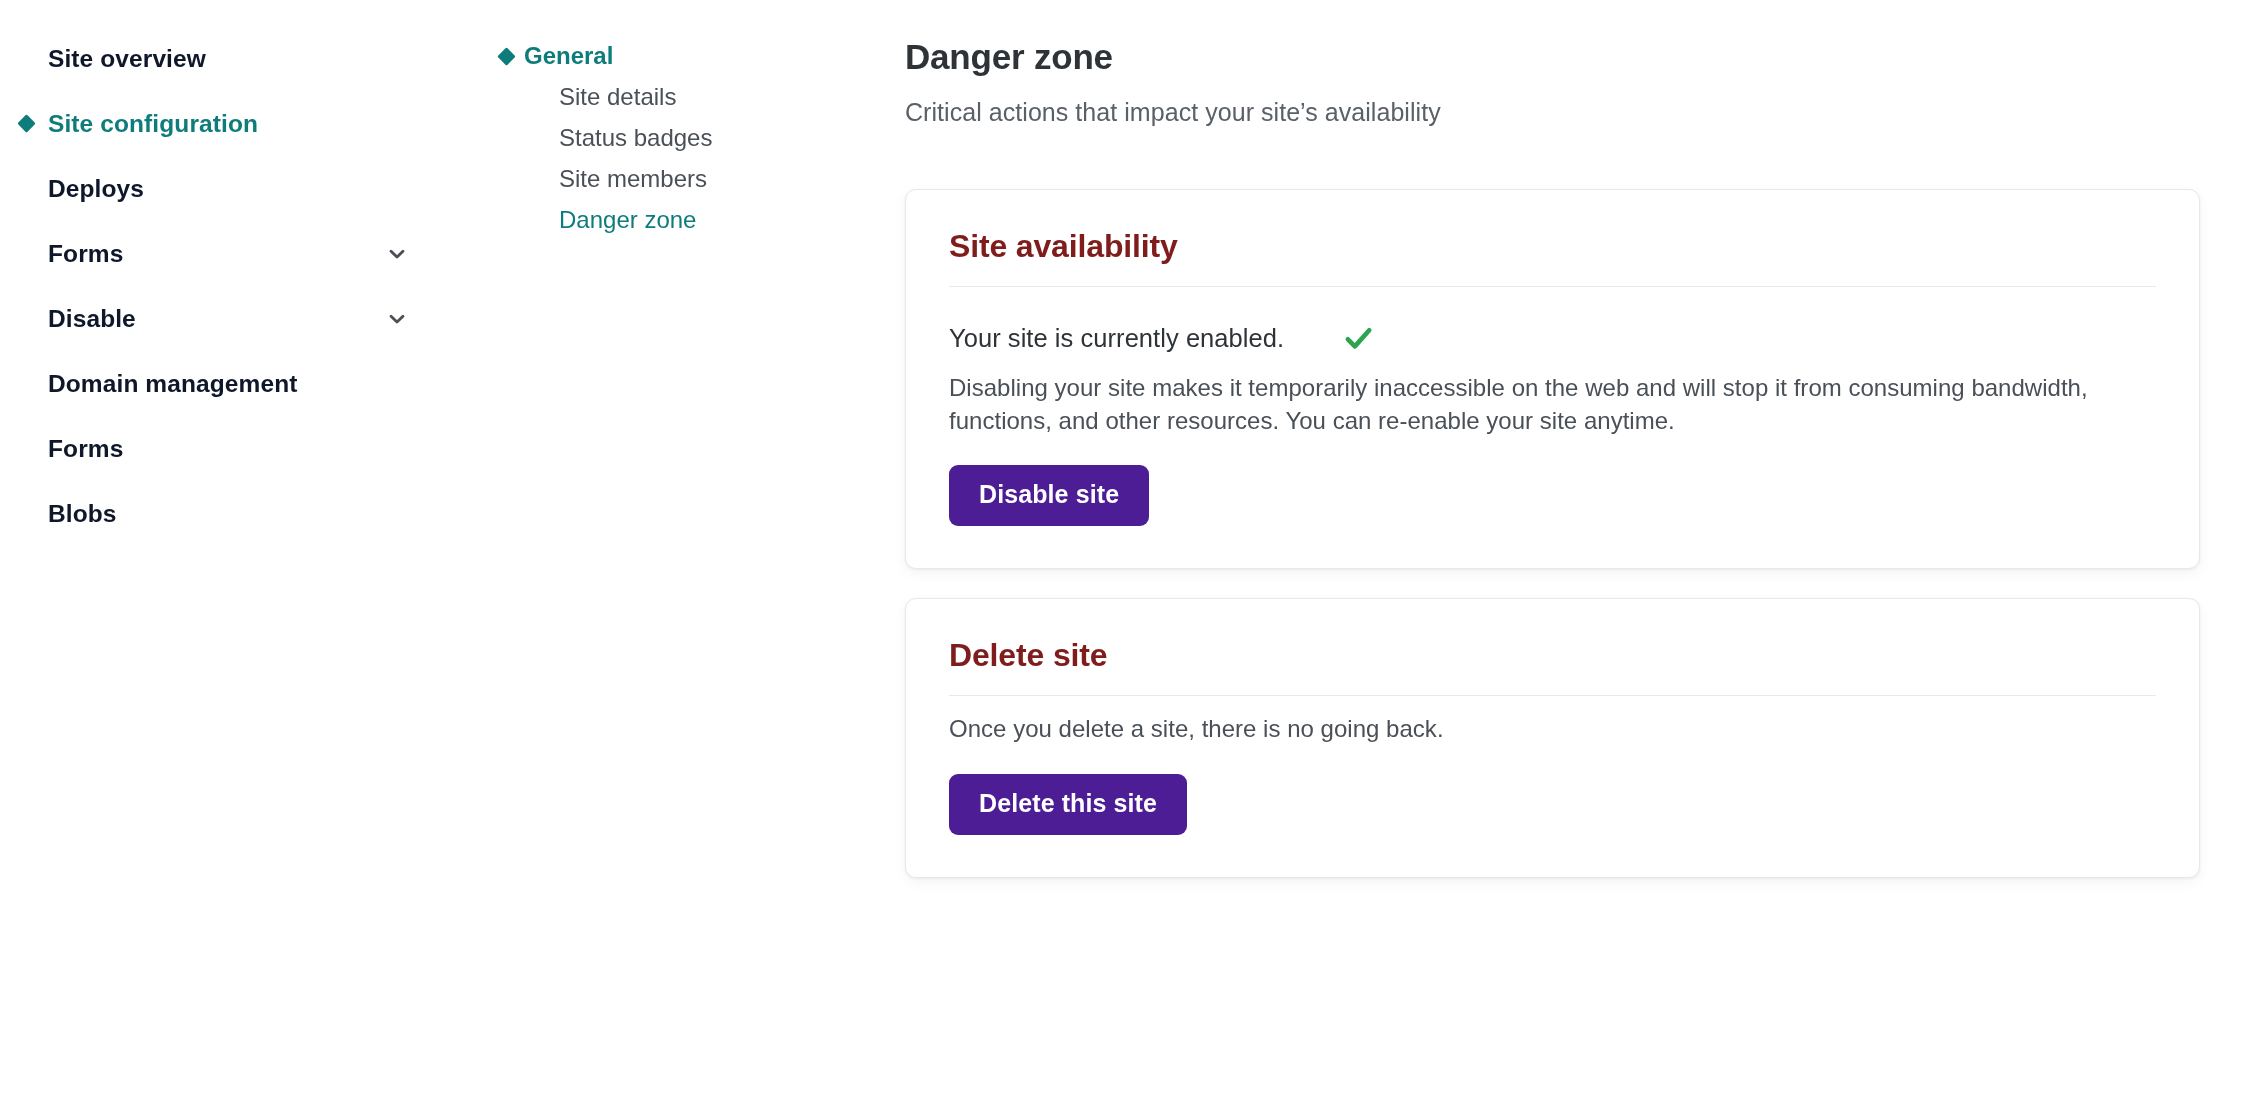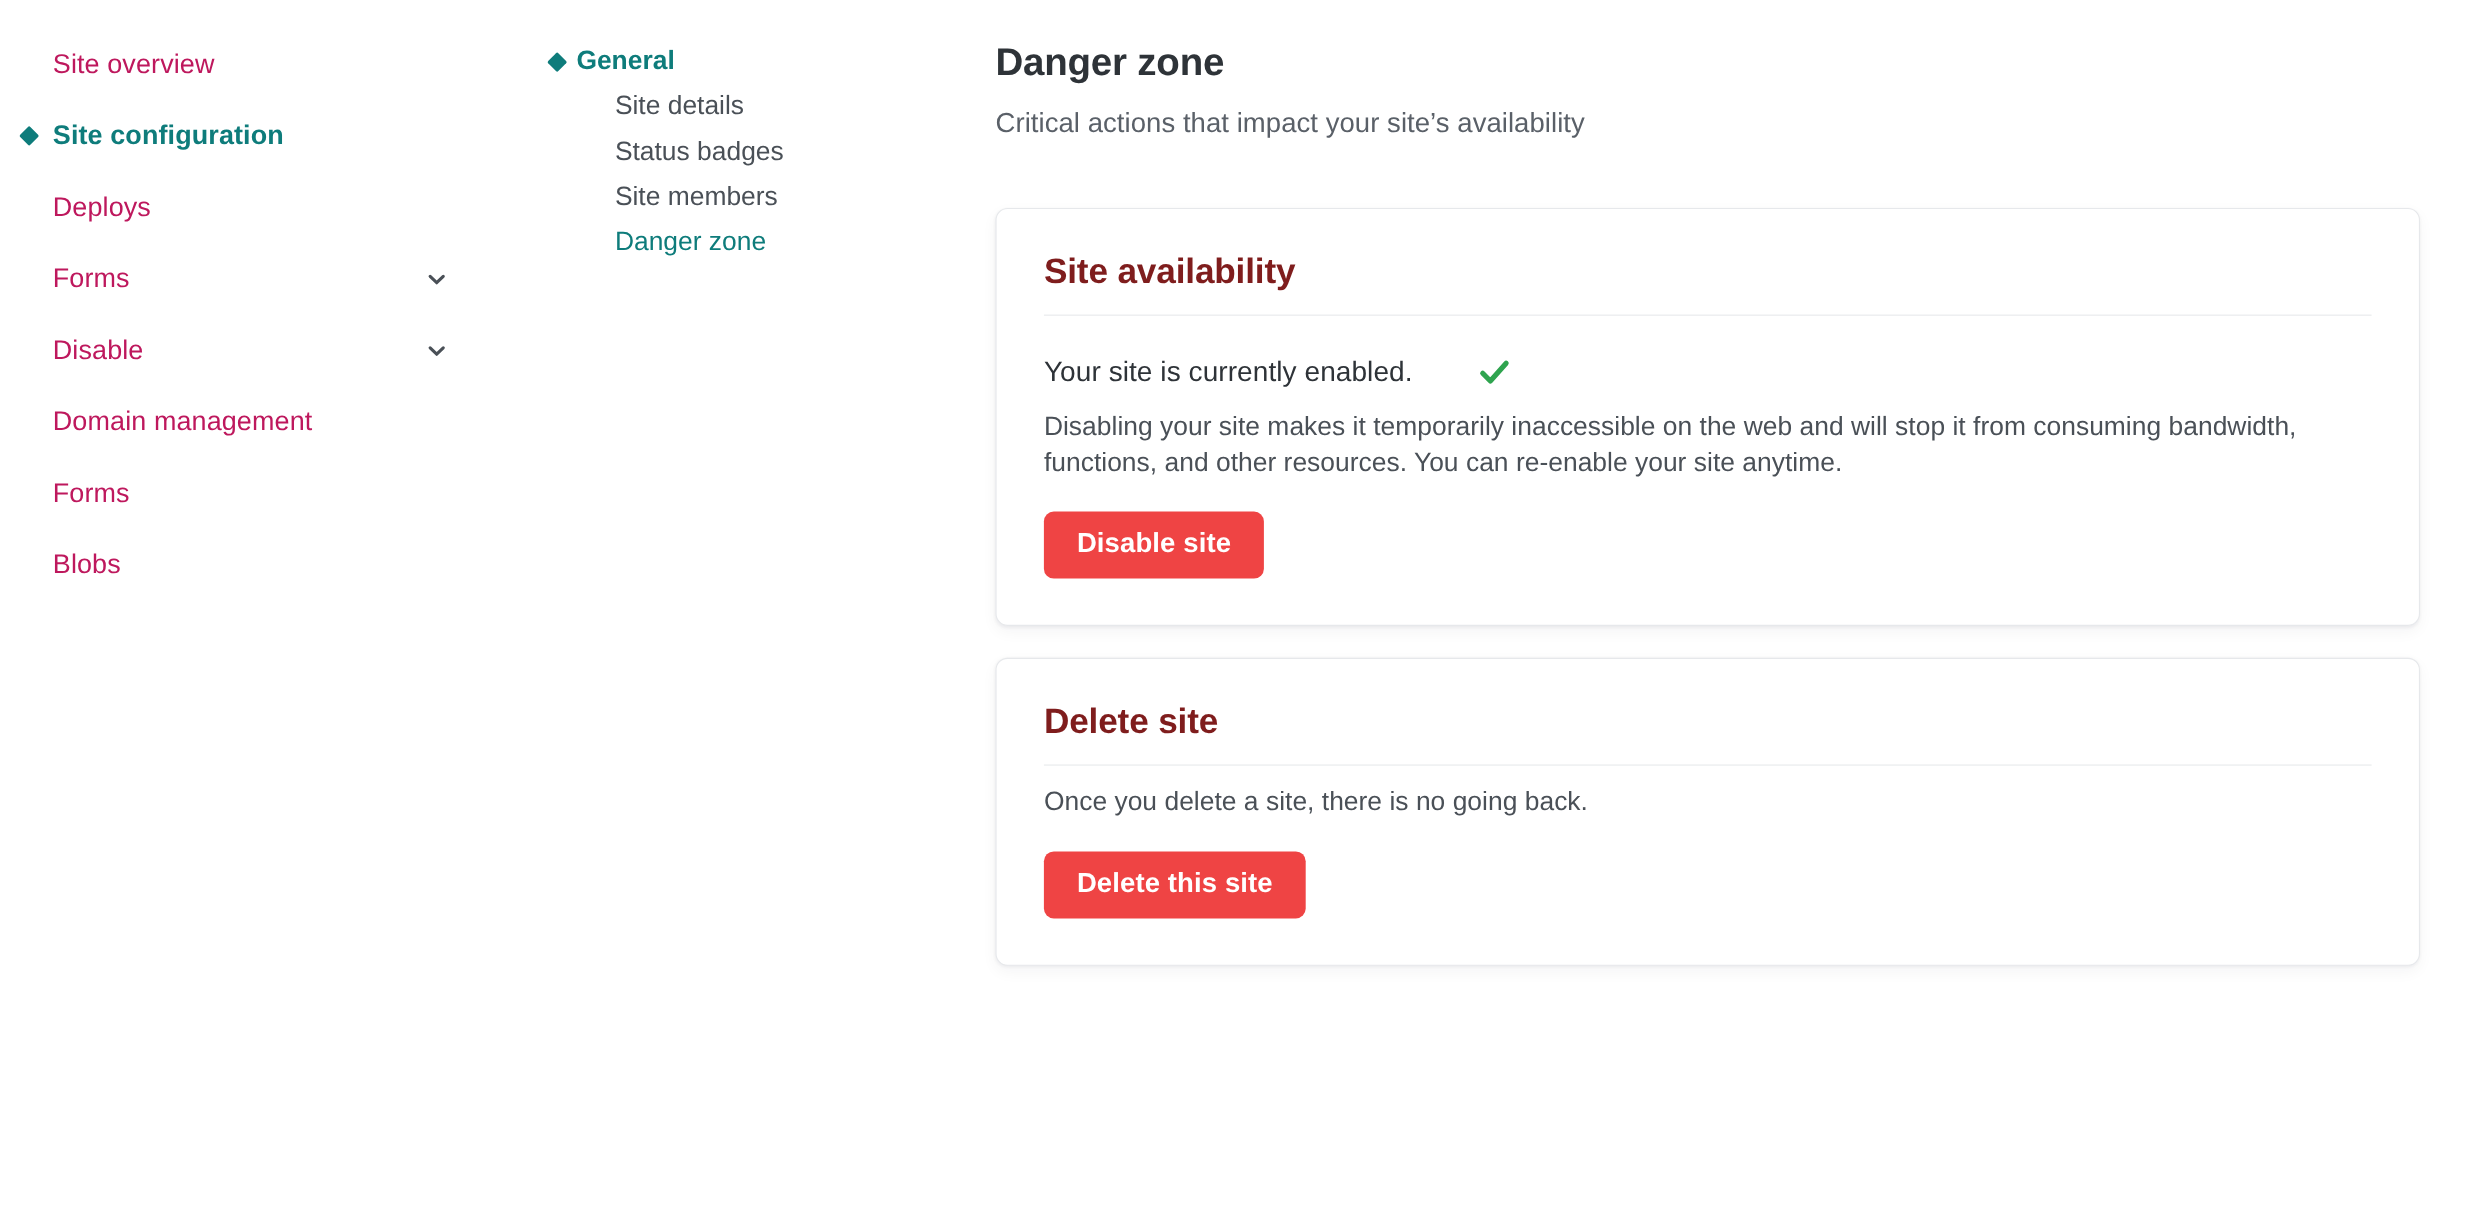--- a/index.html
+++ b/index.html
@@ -20,23 +20,24 @@
     width: 430px;
   }
   .pnav-item {
     position: relative;
     display: flex;
     align-items: center;
     height: 45px;
     padding-left: 48px;
     padding-right: 22px;
     font-size: 24.5px;
-    color: #be185d;
+    color: #0f172a;
     letter-spacing: 0.1px;
     cursor: pointer;
+    font-weight: bold;
   }
   .pnav-item + .pnav-item { margin-top: 20px; }
   .pnav-item.active { color: #0E7C7B; font-weight: bold; }
   .pnav-diamond {
     position: absolute;
     left: 20px; top: 50%;
     width: 13px; height: 13px;
     margin-top: -6.5px;
     background: #0E7C7B;
     transform: rotate(45deg);
@@ -151,21 +152,21 @@
     line-height: 1.38;
     color: #4A5057;
     letter-spacing: 0.02px;
     max-width: 1215px;
   }
   #card-delete .card-body { margin-top: 16px; }
 
   .btn-danger {
     display: inline-block;
     margin-top: 27px;
-    background: #ef4444;
+    background: #4c1d95;
     color: #ffffff;
     font-family: "Liberation Sans", sans-serif;
     font-size: 25px;
     font-weight: bold;
     letter-spacing: 0.1px;
     border: none;
     border-radius: 9px;
     padding: 17px 30px 19px 30px;
     cursor: pointer;
     line-height: 1;

